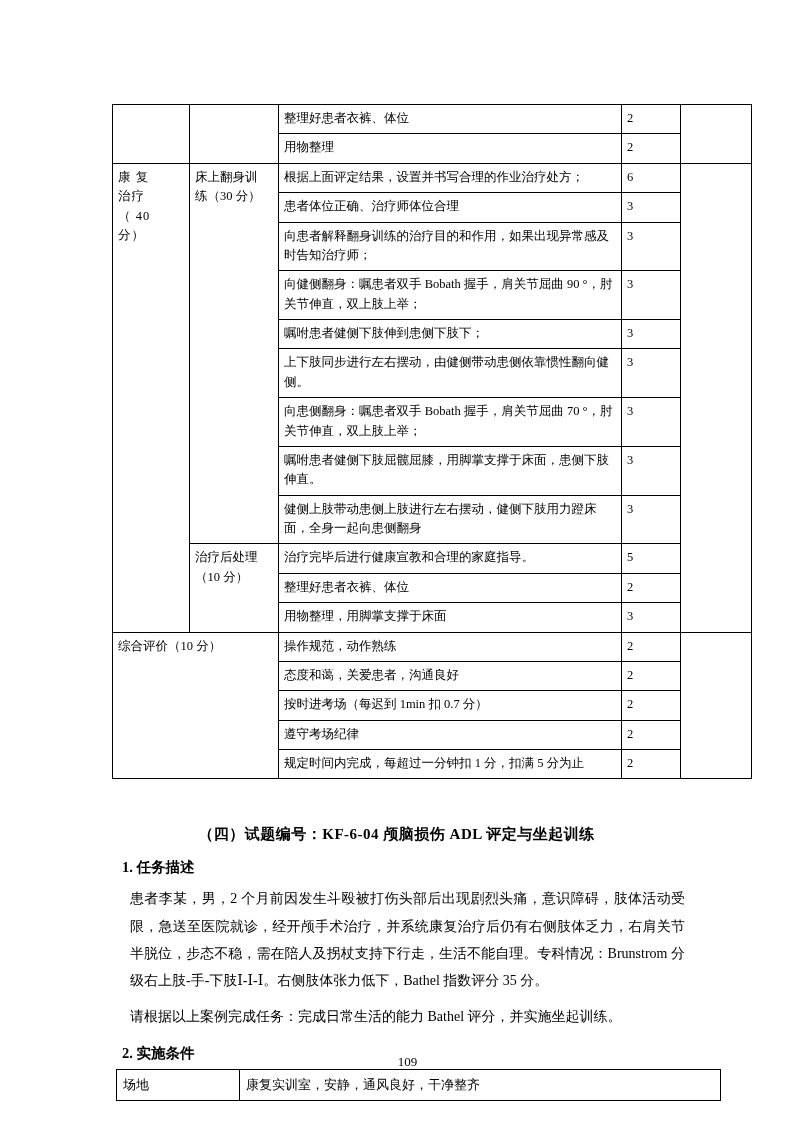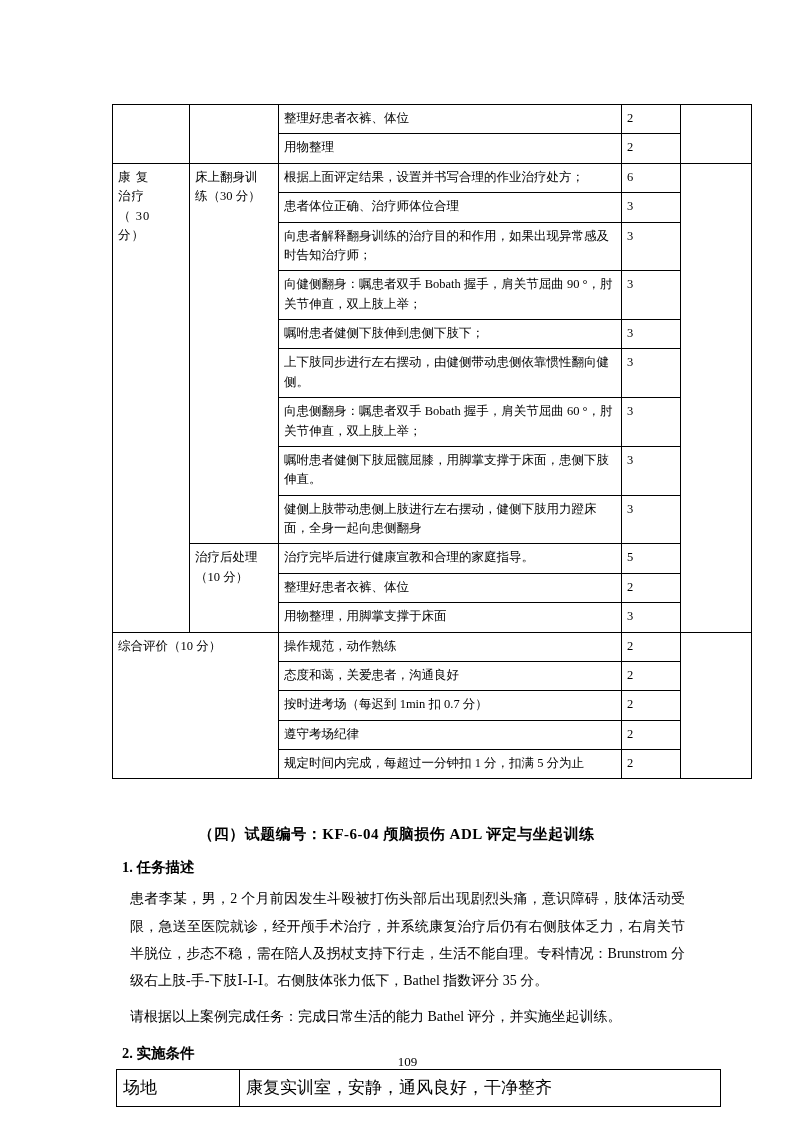--- a/index.html
+++ b/index.html
@@ -70,21 +70,21 @@
   table.cond {
     border-collapse: collapse;
     width: 578px;
     table-layout: fixed;
     margin-top: 6px;
     margin-left: 20px;
   }
   table.cond td {
     border: 1px solid #000000;
     padding: 5px 6px 6px 6px;
-    font-size: 17px;
+    font-size: 13px;
     line-height: 1.5;
     vertical-align: top;
   }
   td.k1 { width: 110px; }
   td.k2 { width: 468px; }
   .pagenum {
     position: absolute;
     bottom: 52px;
     left: 11px;
     width: 793px;
@@ -109,21 +109,21 @@
       </tr>
       <tr>
         <td class="c3">用物整理</td>
         <td class="c4">2</td>
       </tr>
 
       <tr>
         <td class="c1 mid" rowspan="12">
           <div class="spaced" style="white-space:pre-line;">康 复
 治疗
-（ 30
+（ 40
 分）</div>
         </td>
         <td class="c2" rowspan="9">
           <div style="white-space:pre-line;">床上翻身训
 练（30 分）</div>
         </td>
         <td class="c3">根据上面评定结果，设置并书写合理的作业治疗处方；</td>
         <td class="c4">6</td>
         <td class="c5" rowspan="12"></td>
       </tr>
@@ -141,21 +141,21 @@
       </tr>
       <tr>
         <td class="c3">嘱咐患者健侧下肢伸到患侧下肢下；</td>
         <td class="c4">3</td>
       </tr>
       <tr>
         <td class="c3">上下肢同步进行左右摆动，由健侧带动患侧依靠惯性翻向健侧。</td>
         <td class="c4">3</td>
       </tr>
       <tr>
-        <td class="c3">向患侧翻身：嘱患者双手 Bobath 握手，肩关节屈曲 60 °，肘关节伸直，双上肢上举；</td>
+        <td class="c3">向患侧翻身：嘱患者双手 Bobath 握手，肩关节屈曲 70 °，肘关节伸直，双上肢上举；</td>
         <td class="c4">3</td>
       </tr>
       <tr>
         <td class="c3">嘱咐患者健侧下肢屈髋屈膝，用脚掌支撑于床面，患侧下肢伸直。</td>
         <td class="c4">3</td>
       </tr>
       <tr>
         <td class="c3">健侧上肢带动患侧上肢进行左右摆动，健侧下肢用力蹬床面，全身一起向患侧翻身</td>
         <td class="c4">3</td>
       </tr>

